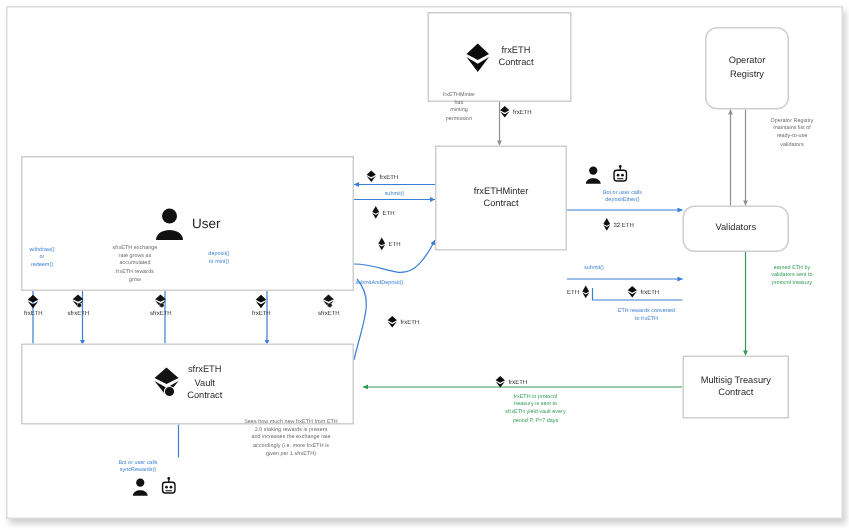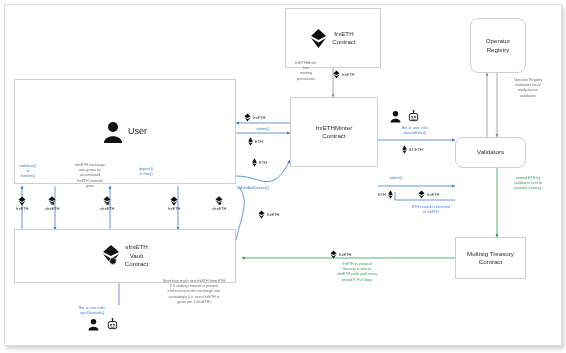--- a/index.html
+++ b/index.html
@@ -96,21 +96,21 @@
         <svg width="17" height="19" viewBox="0 0 17 19">
             <path d="M8.5 0 L16 7 L8.5 11 L1 7 Z" fill="#0b0b0b"></path>
             <path d="M1 9 L8.5 13.5 L16 9 L8.5 19 Z" fill="#0b0b0b"></path>
           </svg>
       </span>
       <span class="boxlabel">frxETH
 Contract</span>
     </div>
   </div>
 
-  <div class="box" style="left:14px;top:79px;width:222px;height:105px;">
+  <div class="box" style="left:14px;top:104px;width:222px;height:90px;">
     <div class="boxinner">
       <span class="glyph">
         <svg width="20" height="22" viewBox="0 0 20 22">
             <circle cx="10" cy="6" r="5" fill="#111"></circle>
             <path d="M1 22 C1 13 19 13 19 22 Z" fill="#111"></path>
           </svg>
       </span>
       <span class="boxlabel big">User</span>
     </div>
   </div>

